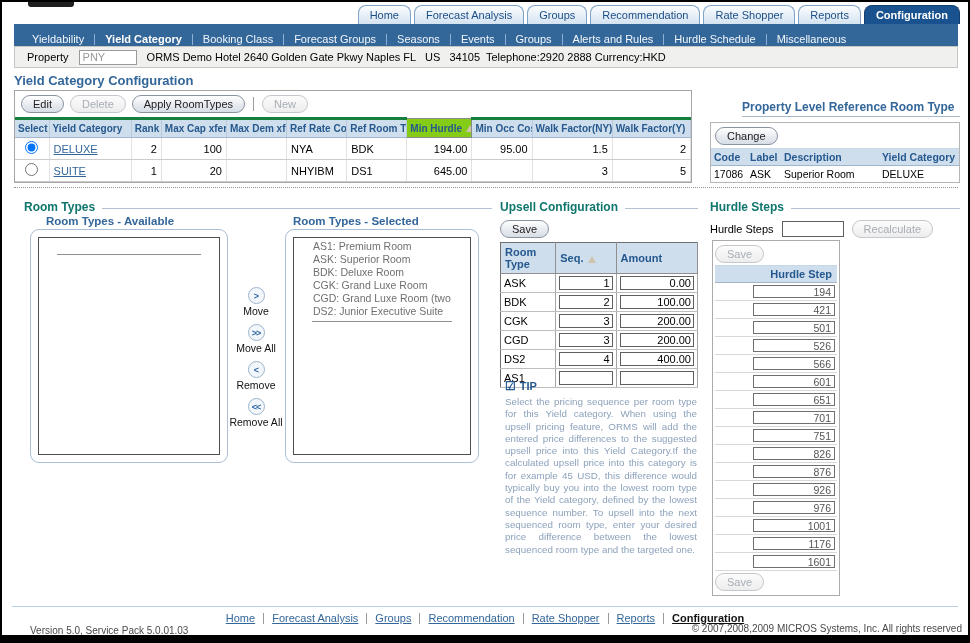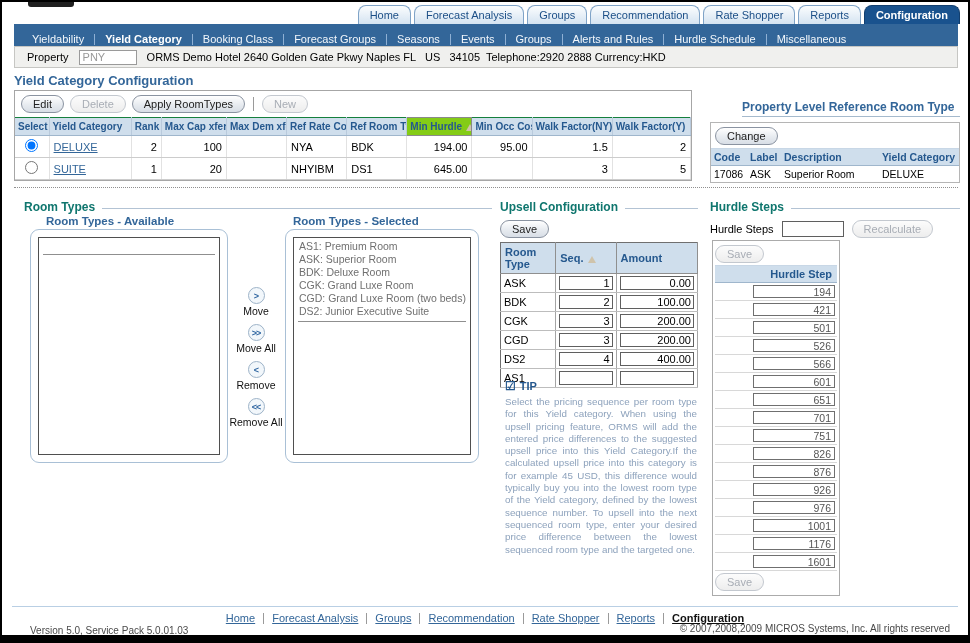--- a/index.html
+++ b/index.html
@@ -29,21 +29,21 @@
 
   
   .btn { display:inline-block; padding:2px 11px; border:1px solid #8a93a1; border-radius:10px; background:linear-gradient(#ffffff,#e7ebf0 55%,#d8dee6); font-size:11px; color:#222; cursor:pointer; white-space:nowrap; }
   .btn.disabled { color:#a8adb5; border-color:#c3c8cf; background:linear-gradient(#fcfcfc,#ededed); cursor:default; }
 
   
   .main-box { position:absolute; top:88px; left:12px; width:678px; border:1px solid #a6a6a6; background:#fff; }
   .toolbar { display:flex; align-items:center; gap:6px; padding:4px 6px; }
   .tsep { width:1px; height:14px; background:#9a9a9a; margin:0 2px; }
   table.grid { border-collapse:collapse; width:100%; table-layout:fixed; }
-  .grid th { background:#cfdeec; color:#25588e; font-size:10px; font-weight:bold; padding:3px 3px; border-right:1px solid #b9cadc; border-top:1px solid #15803d; border-bottom:1px solid #9fb6cc; text-align:left; white-space:nowrap; overflow:hidden; }
+  .grid th { background:#cfdeec; color:#25588e; font-size:10px; font-weight:bold; padding:3px 3px; border-right:1px solid #b9cadc; border-top:3px solid #15803d; border-bottom:1px solid #9fb6cc; text-align:left; white-space:nowrap; overflow:hidden; }
   .grid th.sorted { background:#84cc16; border:1px solid #8a8a8a; }
   .grid td { font-size:11px; color:#000; padding:3px 4px; border-right:1px solid #e2e2e2; border-bottom:1px solid #cccccc; white-space:nowrap; overflow:hidden; background:#fff; }
   .grid td.center { text-align:center; }
   .num { text-align:right; }
   a.link { color:#336699; text-decoration:underline; cursor:pointer; }
   .tri-up { display:inline-block; width:0; height:0; border-left:4px solid transparent; border-right:4px solid transparent; border-bottom:7px solid #cfc3ab; margin-left:4px; vertical-align:middle; }
 
   .dotted { position:absolute; top:185px; left:12px; right:10px; border-top:1px dotted #8f8f8f; }
 
   
@@ -59,21 +59,21 @@
   
   .section-head { display:flex; align-items:center; font-size:12px; font-weight:bold; color:#0f766e; }
   .section-head::after { content:""; flex:1; border-top:1px solid #b3c3d4; margin-left:7px; margin-top:3px; }
   .rt-head { position:absolute; top:198px; left:22px; width:468px; }
   .sub-label { font-size:11.5px; font-weight:bold; color:#336699; position:absolute; }
   .avail-label { top:213px; left:44px; }
   .sel-label { top:213px; left:291px; }
   .groupbox { position:absolute; border:1px solid #a9c0d6; border-radius:9px; background:#fff; padding:7px; }
   .avail-box { top:227px; left:28px; width:198px; height:234px; }
   .sel-box { top:227px; left:283px; width:194px; height:234px; }
-  .listbox { width:100%; height:100%; border:1px solid #4f4f4f; background:#fff; padding:2px 2px; overflow:hidden; }
+  .listbox { width:100%; height:100%; border:1px solid #4f4f4f; background:#fff; padding:2px 16px; overflow:hidden; }
   .list-item { font-size:10.5px; color:#707070; line-height:13px; padding-left:3px; white-space:nowrap; overflow:hidden; }
   .list-sep { border-top:1px solid #8f8f8f; margin:3px 2px; }
   .spacer11 { height:11px; }
 
   .move-col { position:absolute; top:280px; left:222px; width:64px; display:flex; flex-direction:column; align-items:center; font-size:10.5px; color:#111; }
   .move-btn { width:17px; height:17px; border:1px solid #9db3c8; border-radius:50%; background:#f2f7fb; color:#2d64a0; font-size:9px; font-weight:bold; display:flex; align-items:center; justify-content:center; cursor:pointer; letter-spacing:-1px; margin-top:5px; }
   .move-label { margin:1px 0 2px; cursor:default; white-space:nowrap; }
 
   
   .upsell-sec { position:absolute; top:198px; left:498px; width:198px; }
@@ -97,21 +97,21 @@
   .hurdle-head { background:#cfdeec; color:#25588e; font-weight:bold; font-size:11px; text-align:right; padding:2px 5px; border-top:1px solid #c8d7e6; border-bottom:1px solid #9fb6cc; }
   .hurdle-row { display:flex; justify-content:flex-end; padding:2px; border-bottom:1px solid #d8d8d8; }
   .hurdle-row input { width:82px; height:13px; border:1px solid #6f6f6f; font-size:10.5px; color:#555; text-align:right; padding:0 3px; background:#fff; }
 
   
   .footer-rule { position:absolute; top:604px; left:10px; right:10px; border-top:1px solid #b9cfe4; }
   .footer { position:absolute; top:610px; left:0; right:0; display:flex; justify-content:center; align-items:center; gap:8px; font-size:11px; }
   .footer .current { font-weight:bold; color:#111; text-decoration:underline; cursor:default; }
   .fsep { width:1px; height:11px; background:#9a9a9a; }
   .version { position:absolute; left:28px; top:623px; font-size:10px; color:#4a4a4a; }
-  .copyright { position:absolute; right:18px; top:621px; font-size:10px; color:#4a4a4a;padding-left:20px; }
+  .copyright { position:absolute; right:6px; top:621px; font-size:10px; color:#4a4a4a;padding-left:20px; }
 </style>
 </head>
 <body>
 
 <div class="frame">
   <div class="inner">
 
     <div class="partial-logo"></div>
 
     <div class="tabstrip">

